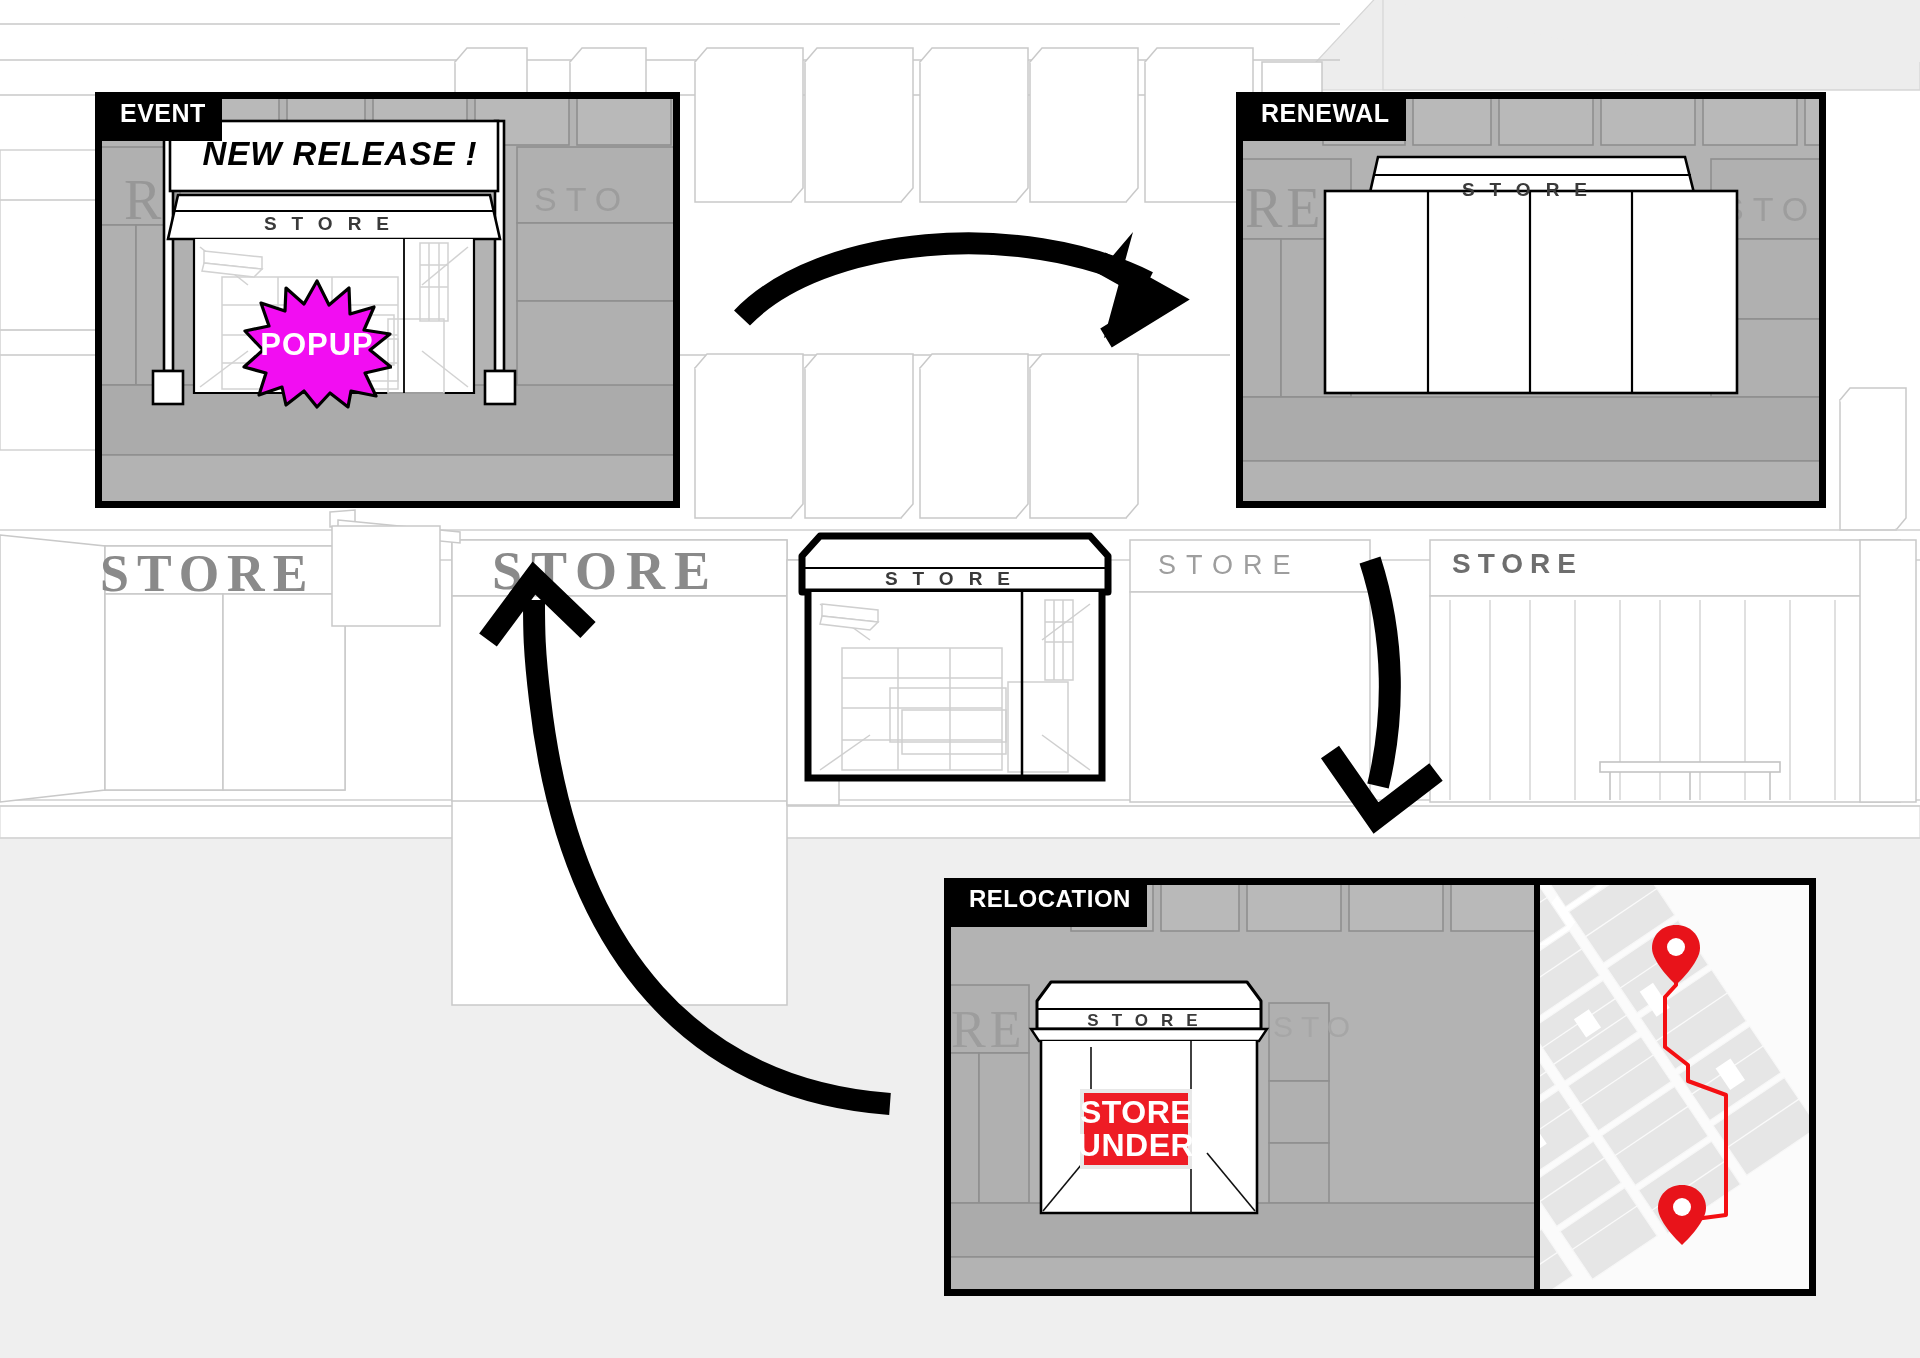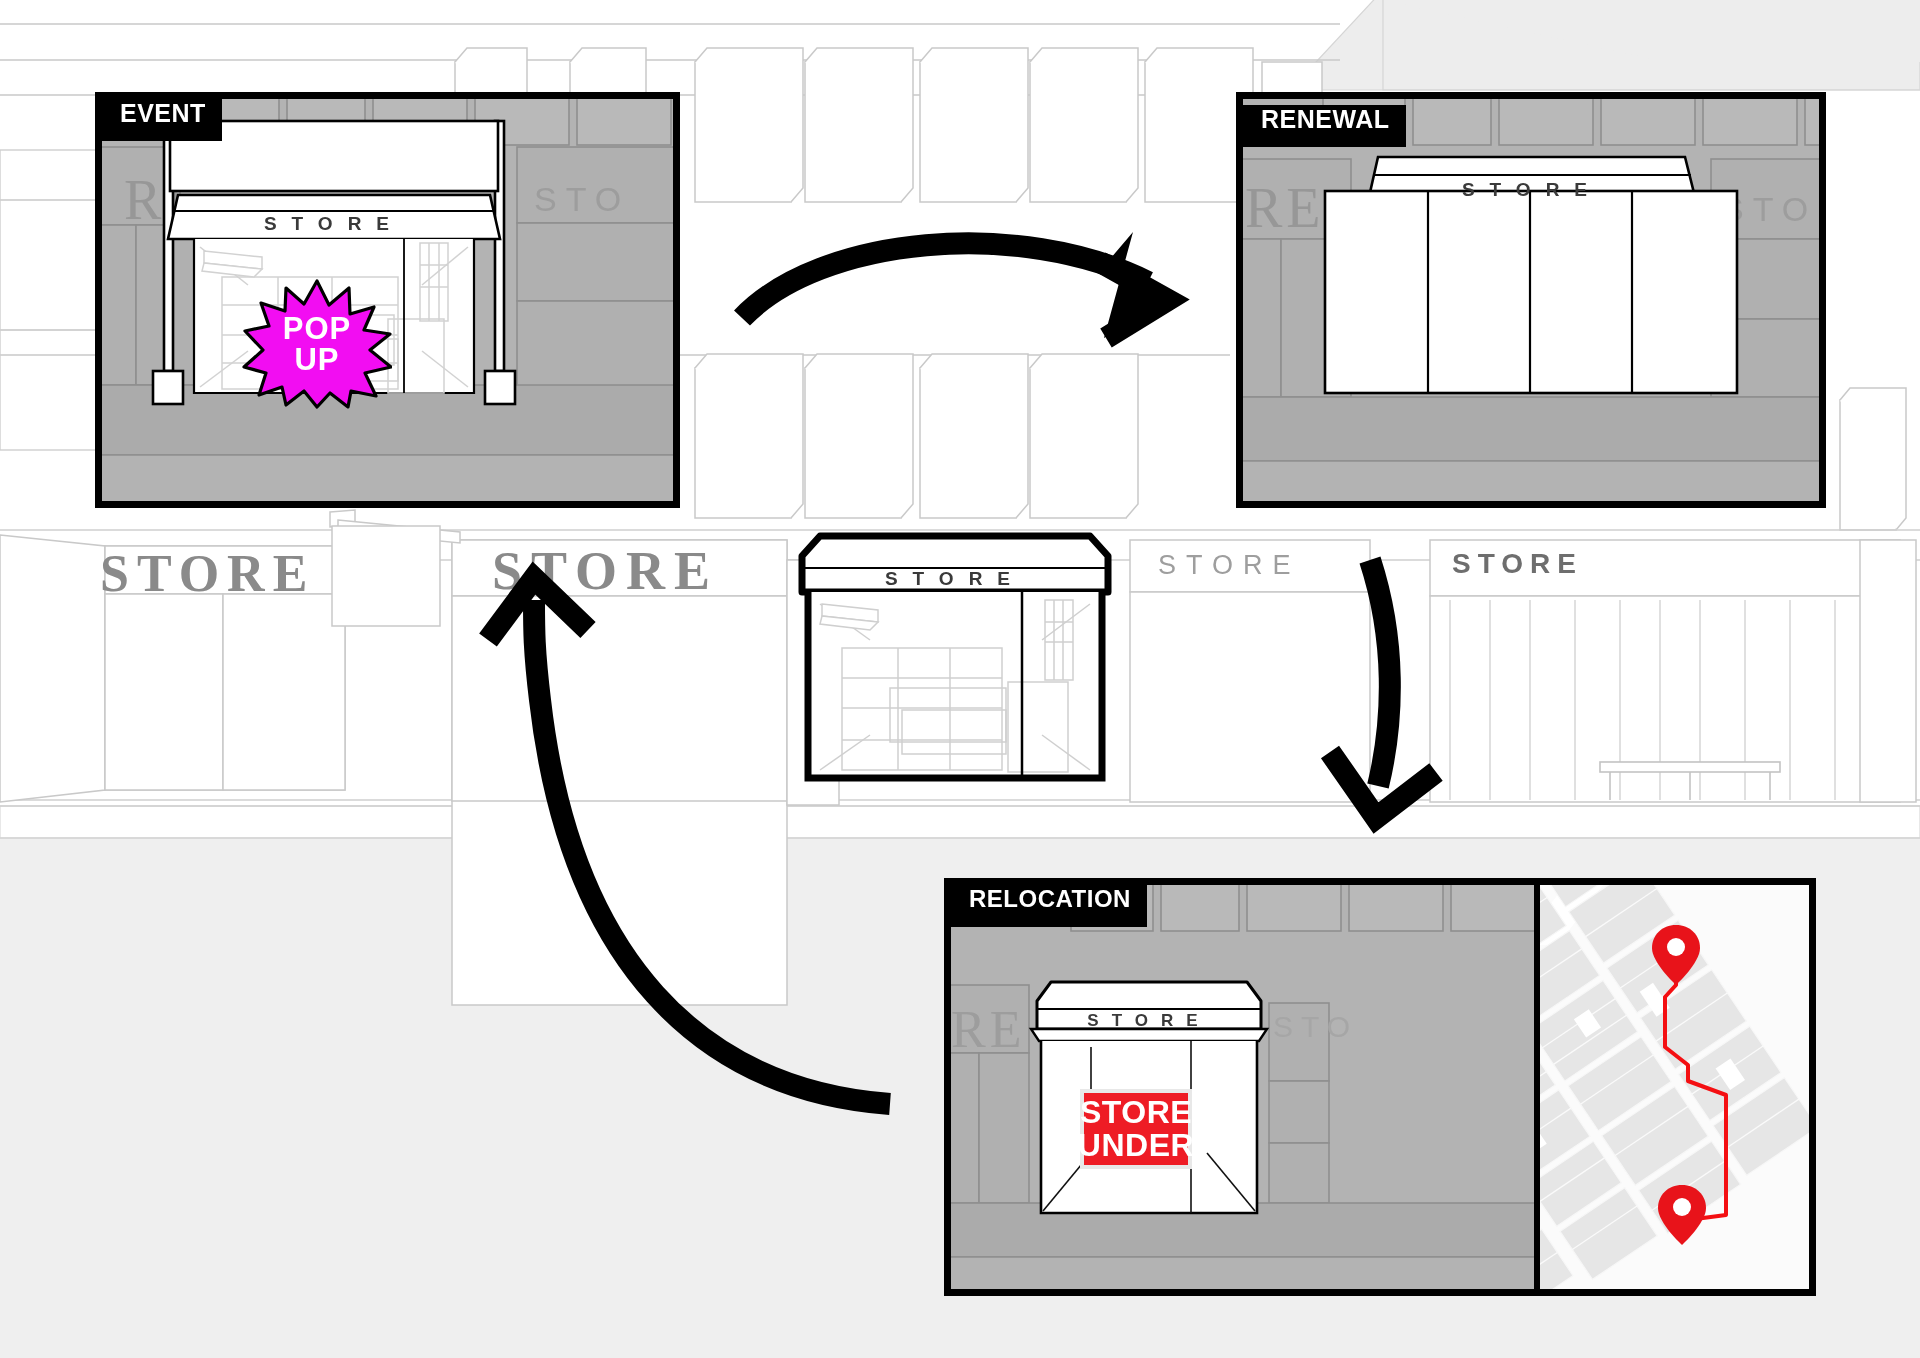--- a/index.html
+++ b/index.html
@@ -32,42 +32,42 @@
     letter-spacing:0.5px;
     z-index:40;
     display:flex;align-items:flex-start;
     padding:0 16px 0 18px;
   }
   .panel-canvas{position:absolute;left:0;top:0;width:100%;height:100%;}
 
   #panel-event{left:95px;top:92px;width:585px;height:416px;}
   #panel-event .panel-label{height:42px;font-size:25px;}
   #panel-renewal{left:1236px;top:92px;width:590px;height:416px;}
-  #panel-renewal .panel-label{height:42px;font-size:25px;margin-top:6px;}
+  #panel-renewal .panel-label{height:42px;font-size:25px;}
   #panel-relocation{left:944px;top:878px;width:872px;height:418px;}
   #panel-relocation .panel-label{height:42px;font-size:24px;}
 
   
   .reloc-left{position:absolute;left:0;top:0;width:583px;height:100%;overflow:hidden;background:#b3b3b3;}
   .reloc-right{position:absolute;left:583px;top:0;right:0;height:100%;overflow:hidden;background:#fcfcfc;border-left:6px solid #000;box-sizing:border-box;}
 
   
   .banner-text{
     position:absolute;
     font-style:italic;font-weight:bold;
     color:#000;
     white-space:nowrap;
     letter-spacing:1px;
   }
 
   
   .popup-wrap{position:absolute;}
   .popup-text{
     position:absolute;left:0;top:0;width:100%;height:100%;
-    display:flex;flex-direction:column;align-items:center;justify-content:center;
+    display:flex;align-items:center;justify-content:center;
     color:#fff;font-weight:bold;line-height:1.0;
     text-align:center;pointer-events:none;
   }
   .popup-text span{display:block;}
 
   
   .uc-wrap{position:absolute;}
   .uc-text{
     position:absolute;left:0;top:0;width:100%;height:100%;
     display:flex;flex-direction:column;align-items:center;justify-content:center;
@@ -337,20 +337,23 @@
         <rect x="318" y="144" width="28" height="78"></rect>
         <line x1="318" y1="166" x2="346" y2="166"></line>
         <line x1="318" y1="188" x2="346" y2="188"></line>
         <line x1="327" y1="144" x2="327" y2="222"></line>
         <line x1="337" y1="144" x2="337" y2="222"></line>
         <rect x="286" y="220" width="56" height="74"></rect>
       </g>
       <line x1="302" y1="140" x2="302" y2="294" stroke="#000" stroke-width="1.8"></line>
     </svg>
 
+    <div class="banner-text" style="left:78px;top:36px;width:320px;text-align:center;font-size:33px;">
+      <span>NEW RELEASE !</span>
+    </div>
 
     <div class="store-letters" style="left:70px;top:114px;width:324px;font-size:19px;letter-spacing:15px;color:#3a3a3a;">
       <span>STORE</span>
     </div>
 
     <div class="popup-wrap" style="left:140px;top:180px;width:150px;height:130px;">
       <svg viewBox="0 0 150 130" width="150" height="130">
         <polygon points="75,2 87,26 107,9 108,35 132,28 122,51 148,55 128,71 149,88 123,94 134,117 109,112 106,128 88,114 75,128 62,112 44,126 40,108 17,116 24,94 2,88 21,71 3,52 27,47 19,24 43,32 44,9 62,25" fill="#f20df2" stroke="#000" stroke-width="3.2" stroke-linejoin="round"></polygon>
       </svg>
       <div class="popup-text" style="font-size:31px;letter-spacing:1px;">

